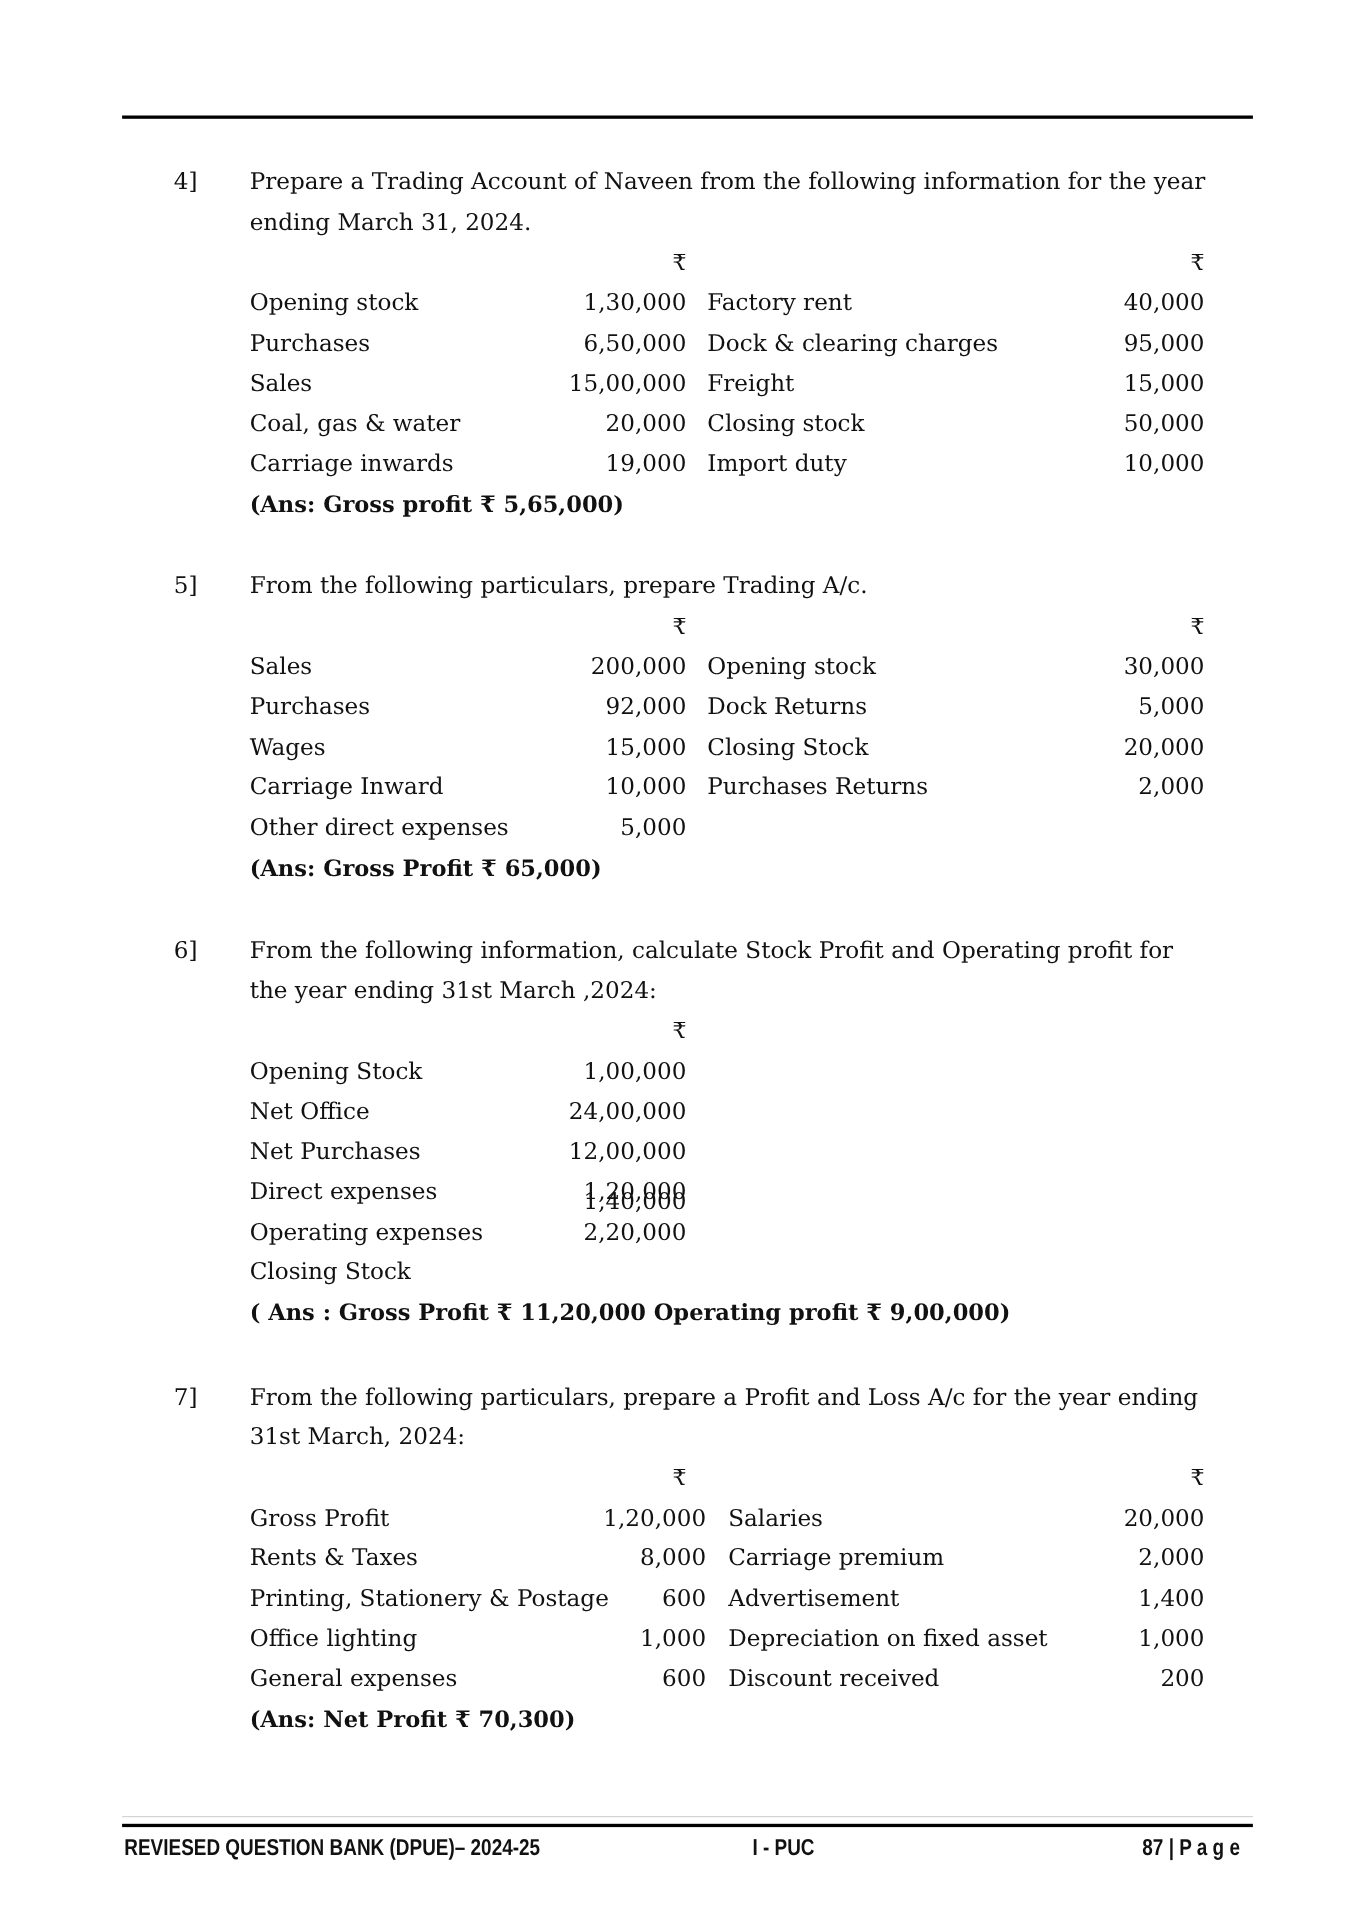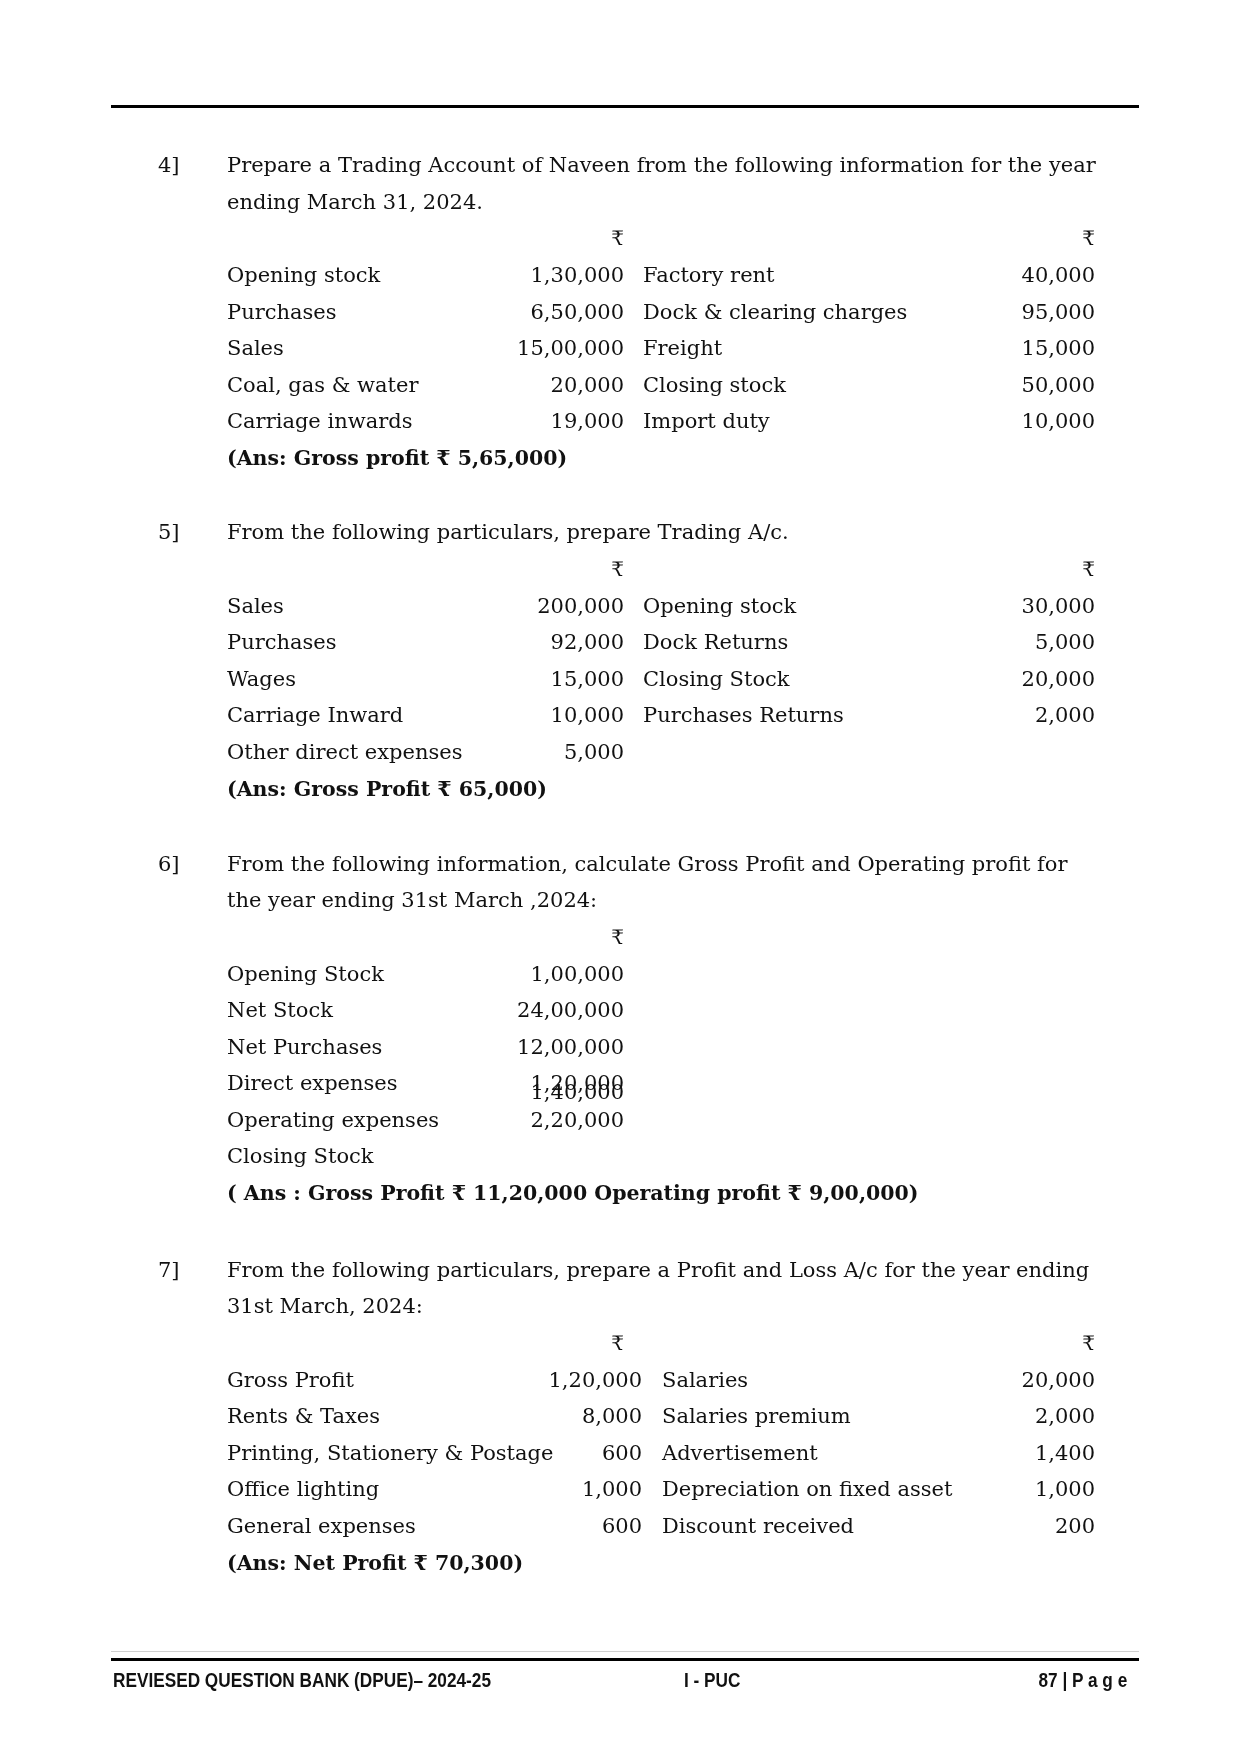--- a/index.html
+++ b/index.html
@@ -88,29 +88,29 @@
   <div class="abs val" style="top:703px; left:945px; width:150px">2,000</div>
 
   <div class="abs lbl" style="top:740px; left:227px">Other direct expenses</div>
   <div class="abs val" style="top:740px; left:474px; width:150px">5,000</div>
 
   <div class="abs ans" style="top:777px; left:227px">(Ans: Gross Profit ₹ 65,000)</div>
 </div>
 
 <div>
   <div class="abs qnum" style="top:852px">6]</div>
-  <div class="abs qtext" style="top:852px">From the following information, calculate Gross Profit and Operating profit for</div>
+  <div class="abs qtext" style="top:852px">From the following information, calculate Stock Profit and Operating profit for</div>
   <div class="abs qtext" style="top:888px">the year ending 31st March ,2024:</div>
 
   <div class="abs rupee" style="top:925px; left:574px; width:50px">₹</div>
 
   <div class="abs lbl" style="top:962px; left:227px">Opening Stock</div>
   <div class="abs val" style="top:962px; left:474px; width:150px">1,00,000</div>
 
-  <div class="abs lbl" style="top:998px; left:227px">Net Stock</div>
+  <div class="abs lbl" style="top:998px; left:227px">Net Office</div>
   <div class="abs val" style="top:998px; left:474px; width:150px">24,00,000</div>
 
   <div class="abs lbl" style="top:1035px; left:227px">Net Purchases</div>
   <div class="abs val" style="top:1035px; left:474px; width:150px">12,00,000</div>
 
   <div class="abs lbl" style="top:1071px; left:227px">Direct expenses</div>
   <div class="abs val" style="top:1071px; left:474px; width:150px">1,20,000</div>
 
   <div class="abs lbl" style="top:1108px; left:227px">Operating expenses</div>
   <div class="abs val" style="top:1108px; left:474px; width:150px">2,20,000</div>
@@ -129,21 +129,21 @@
   <div class="abs rupee" style="top:1331px; left:574px; width:50px">₹</div>
   <div class="abs rupee" style="top:1331px; left:1045px; width:50px">₹</div>
 
   <div class="abs lbl" style="top:1368px; left:227px">Gross Profit</div>
   <div class="abs val" style="top:1368px; left:492px; width:150px">1,20,000</div>
   <div class="abs lbl" style="top:1368px; left:662px">Salaries</div>
   <div class="abs val" style="top:1368px; left:945px; width:150px">20,000</div>
 
   <div class="abs lbl" style="top:1404px; left:227px">Rents &amp; Taxes</div>
   <div class="abs val" style="top:1404px; left:492px; width:150px">8,000</div>
-  <div class="abs lbl" style="top:1404px; left:662px">Salaries premium</div>
+  <div class="abs lbl" style="top:1404px; left:662px">Carriage premium</div>
   <div class="abs val" style="top:1404px; left:945px; width:150px">2,000</div>
 
   <div class="abs lbl" style="top:1441px; left:227px">Printing, Stationery &amp; Postage</div>
   <div class="abs val" style="top:1441px; left:492px; width:150px">600</div>
   <div class="abs lbl" style="top:1441px; left:662px">Advertisement</div>
   <div class="abs val" style="top:1441px; left:945px; width:150px">1,400</div>
 
   <div class="abs lbl" style="top:1477px; left:227px">Office lighting</div>
   <div class="abs val" style="top:1477px; left:492px; width:150px">1,000</div>
   <div class="abs lbl" style="top:1477px; left:662px">Depreciation on fixed asset</div>

